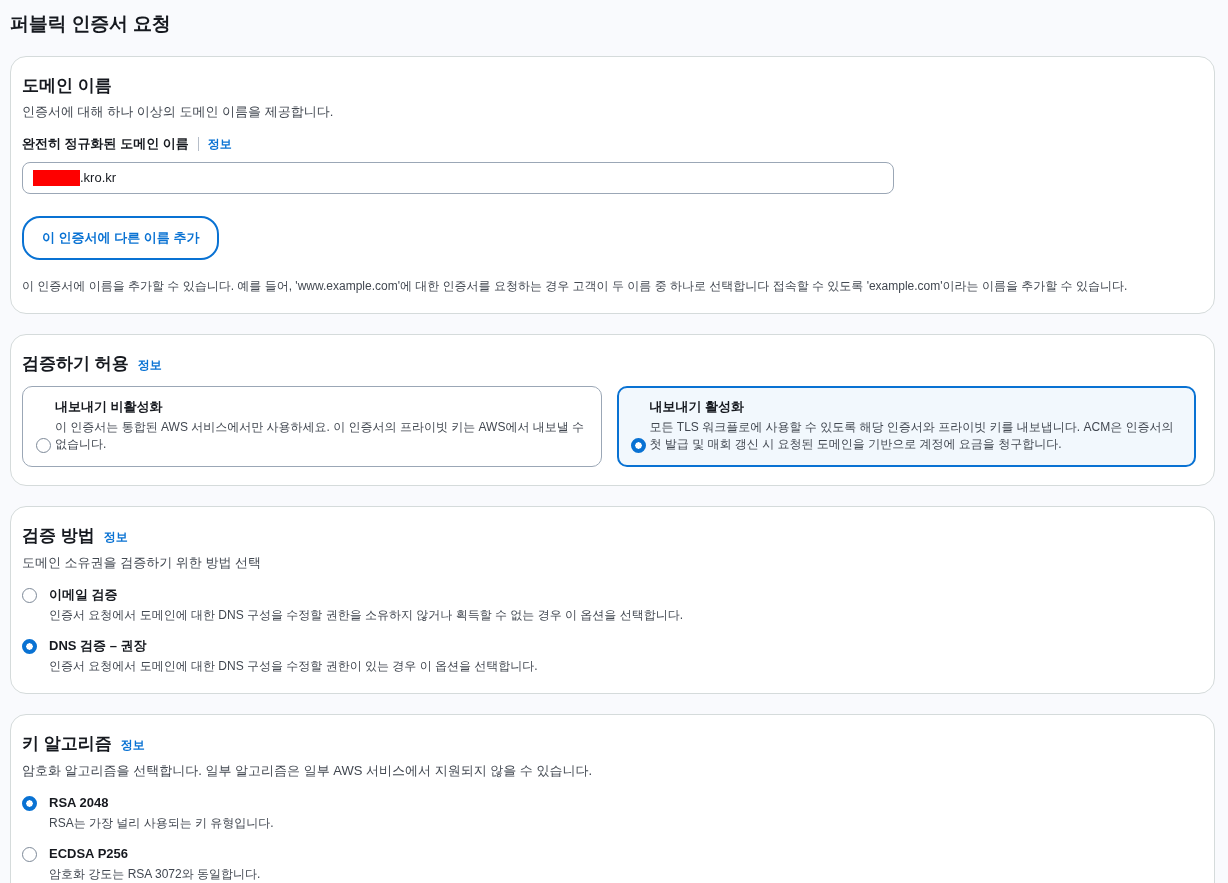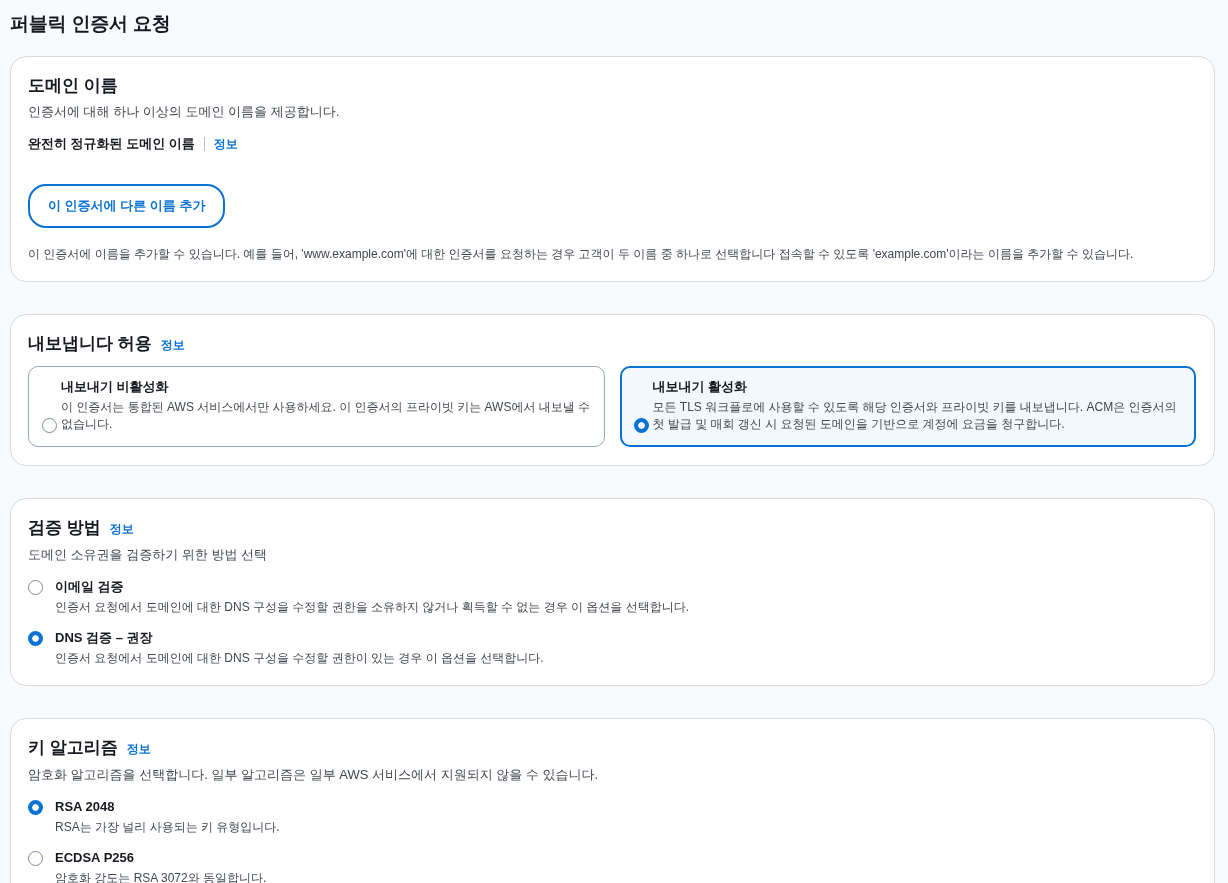--- a/index.html
+++ b/index.html
@@ -20,22 +20,22 @@
     padding: 10px 0 0 10px;
     margin: 0;
     line-height: 28px;
     letter-spacing: -0.2px;
   }
 
   .card {
     background: #ffffff;
     border: 1px solid #d5dbdb;
     border-radius: 16px;
-    margin: 0 13px 32px 10px;
-    padding: 18px 18px 18px 17px;
+    margin: 0 13px 20px 10px;
+    padding: 18px 18px 18px 11px;
   }
   #card-domain { margin-top: 18px; }
 
   .card-h {
     font-size: 17px;
     font-weight: bold;
     color: #16191f;
     line-height: 22px;
     margin: 0 0 6px 0;
     display: flex;
@@ -214,29 +214,33 @@
       <span>도메인 이름</span>
     </div>
     <div class="card-desc">인증서에 대해 하나 이상의 도메인 이름을 제공합니다.</div>
 
     <div class="field-label-row">
       <span class="field-label">완전히 정규화된 도메인 이름</span>
       <span class="divider-v"></span>
       <a class="info-link">정보</a>
     </div>
 
+    <div class="text-input">
+      <span class="redaction"></span>
+        <span class="input-text">.kro.kr</span>
+    </div>
 
     <button class="pill-button">이 인증서에 다른 이름 추가</button>
 
     <div class="helper-text">이 인증서에 이름을 추가할 수 있습니다. 예를 들어, 'www.example.com'에 대한 인증서를 요청하는 경우 고객이 두 이름 중 하나로 선택합니다 접속할 수 있도록 'example.com'이라는 이름을 추가할 수 있습니다.</div>
   </section>
 
   <section class="card">
     <div class="card-h">
-      <span>내보냅니다 허용</span>
+      <span>검증하기 허용</span>
       <a class="info-link">정보</a>
     </div>
 
     <div class="tiles">
       <div class="tile">
         <div class="tile-row">
           <span class="radio"></span>
           <div class="tile-body">
             <div class="tile-title">내보내기 비활성화</div>
             <div class="tile-desc">이 인증서는 통합된 AWS 서비스에서만 사용하세요. 이 인증서의 프라이빗 키는 AWS에서 내보낼 수 없습니다.</div>

